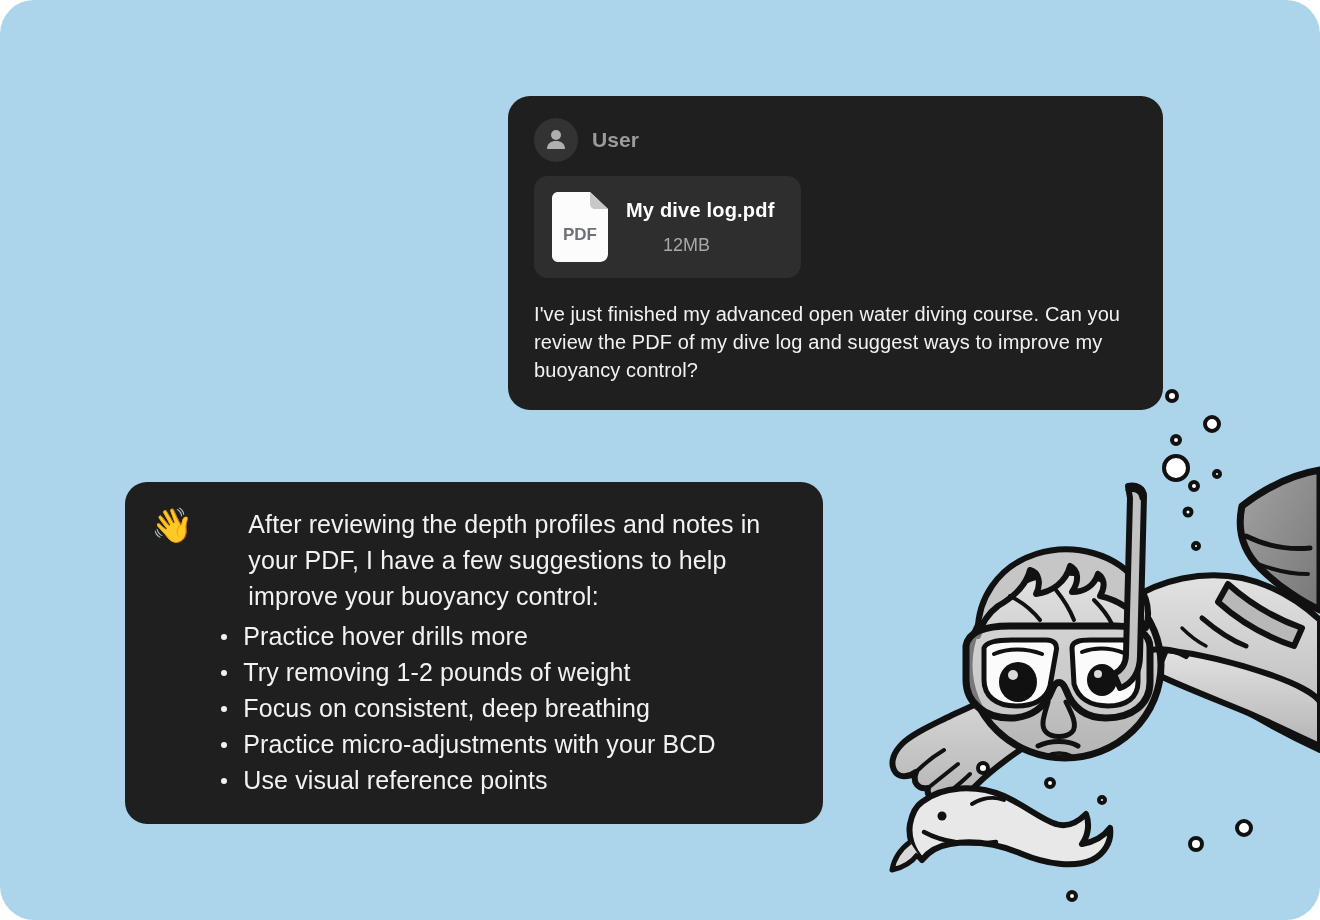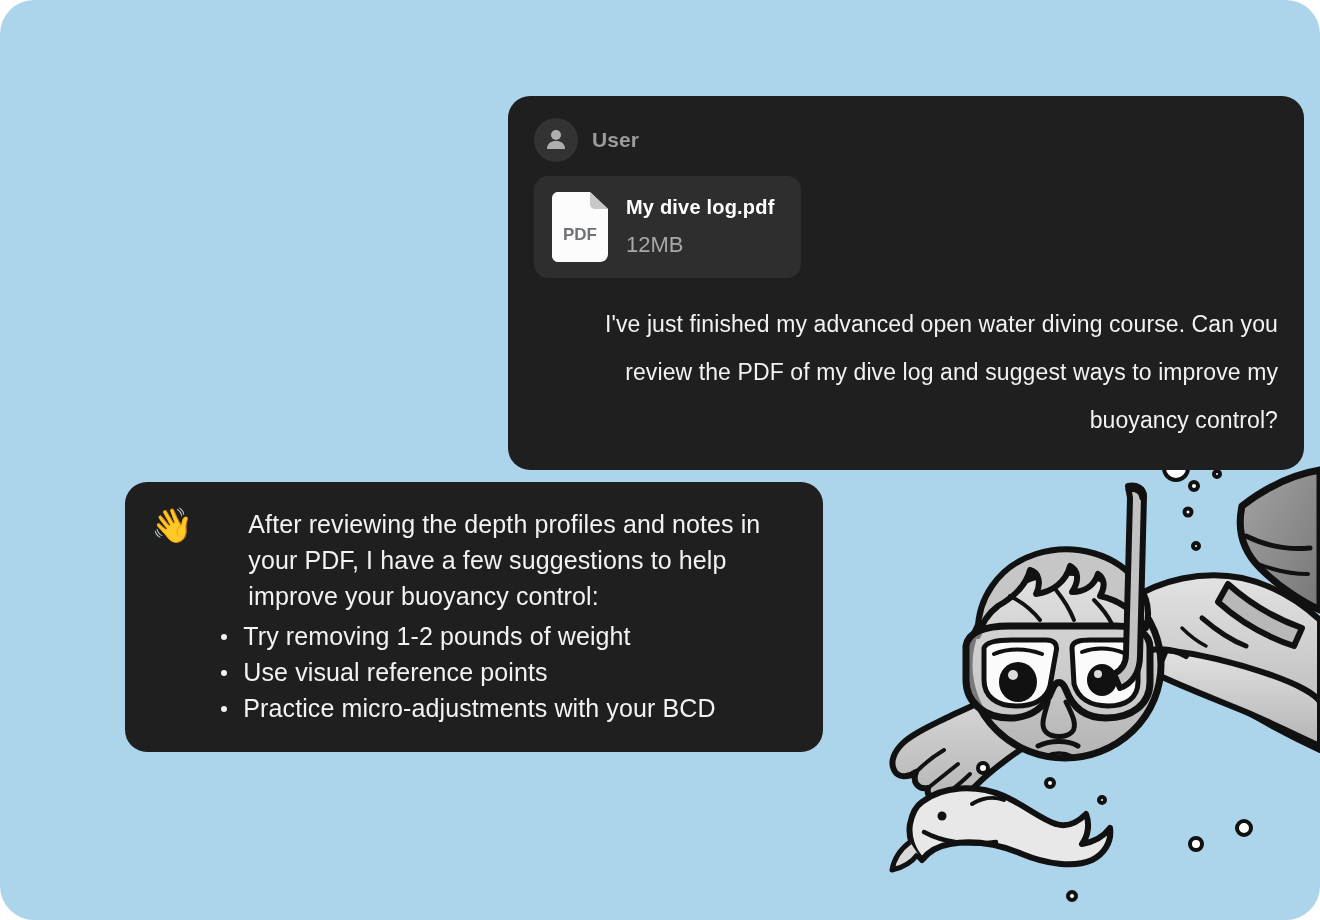--- a/index.html
+++ b/index.html
@@ -39,21 +39,21 @@
     inset: 0;
     pointer-events: none;
   }
   .bubbles-layer svg { display:block; width:100%; height:100%; }
 
   
   .msg-user {
     position: absolute;
     left: 508px;
     top: 96px;
-    width: 796px;
+    width: 655px;
     box-sizing: border-box;
     background: #1F1F1F;
     border-radius: 22px;
     padding: 22px 26px 26px 26px;
   }
 
   .user-head {
     display: flex;
     align-items: center;
     gap: 14px;
@@ -96,29 +96,29 @@
   .pdf-icon svg { display:block; }
   .file-meta { display: flex; flex-direction: column; gap: 13px; }
   .file-name {
     color: #FFFFFF;
     font-size: 20px;
     font-weight: bold;
     letter-spacing: .2px;
   }
   .file-size {
     color: #A8A8A8;
-    font-size: 22px;
+    font-size: 18px;
+    margin-left: 37px;
   }
 
   .user-text {
     color: #F2F2F2;
-    font-size: 23px;
-    line-height: 48px;
+    font-size: 20px;
+    line-height: 28px;
     letter-spacing: .1px;
-    text-align: right;
   }
 
   .msg-assistant {
     position: absolute;
     left: 125px;
     top: 482px;
     width: 698px;
     box-sizing: border-box;
     background: #1F1F1F;
     border-radius: 22px;
@@ -319,21 +319,23 @@
 
     <div class="user-text">I've just finished my advanced open water diving course. Can you review the PDF of my dive log and suggest ways to improve my buoyancy control?</div>
   </div>
 
   <div class="msg-assistant">
     <div class="asst-body">
       <span class="wave-emoji">👋</span>
       <div class="asst-main">
         <div class="asst-text">After reviewing the depth profiles and notes in your PDF, I have a few suggestions to help improve your buoyancy control:</div>
         <ul class="asst-list">
+          <li>Practice hover drills more</li>
           <li>Try removing 1-2 pounds of weight</li>
+          <li>Focus on consistent, deep breathing</li>
+          <li>Practice micro-adjustments with your BCD</li>
           <li>Use visual reference points</li>
-          <li>Practice micro-adjustments with your BCD</li>
         </ul>
       </div>
     </div>
   </div>
 
 </div>
 
 </body></html>

